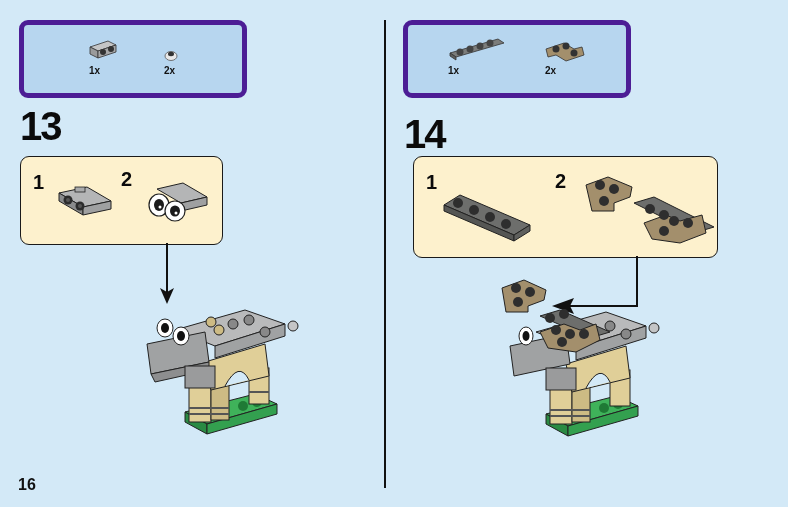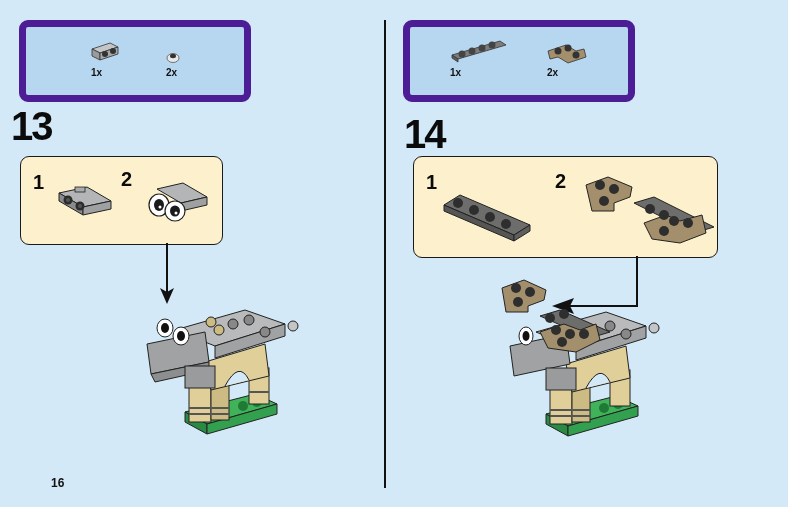--- a/index.html
+++ b/index.html
@@ -5,31 +5,31 @@
   html, body { margin:0; padding:0; }
   body {
     width:788px; height:507px; overflow:hidden;
     background:#d3e9f7;
     font-family:"Liberation Sans", sans-serif;
     position:relative;
   }
   .abs { position:absolute; }
   .parts-box {
     position:absolute; background:#b7d6ef;
-    border:7px solid #4c1d95; border-radius:9px;
+    border:5px solid #4c1d95; border-radius:9px;
   }
   .sub-box {
     position:absolute; background:#fdf1cd;
     border:1px solid #1a1a1a; border-radius:9px;
   }
   .qty { position:absolute; font-size:10px; font-weight:bold; color:#111; }
   .step-num { position:absolute; font-size:40px; font-weight:bold; color:#0b0b0b; letter-spacing:-2px; line-height:1; }
   .sub-num { position:absolute; font-size:20px; font-weight:bold; color:#0b0b0b; line-height:1; }
   .divider { position:absolute; left:384px; top:20px; width:2px; height:468px; background:#111; }
-  .page-num { position:absolute; left:18px; top:476px; font-size:12px; font-weight:bold; color:#111;margin-left:33px; }
+  .page-num { position:absolute; left:18px; top:476px; font-size:16px; font-weight:bold; color:#111; }
   svg { position:absolute; overflow:visible; }
 </style>
 </head>
 <body>
 
 <div class="parts-box" style="left:19px;top:20px;width:218px;height:68px;">
   <svg style="left:64px;top:14px;" width="30" height="20" viewBox="0 0 30 20">
     <polygon points="2,8 20,2 28,6 10,12" fill="#c4c5c6" stroke="#333" stroke-width="0.8"></polygon>
     <polygon points="2,8 10,12 10,19 2,15" fill="#9a9b9c" stroke="#333" stroke-width="0.8"></polygon>
     <polygon points="10,12 28,6 28,13 10,19" fill="#a6a7a8" stroke="#333" stroke-width="0.8"></polygon>
@@ -37,21 +37,21 @@
       <circle cx="23" cy="10" r="3" fill="#333"></circle>
   </svg>
   <span class="qty" style="left:65px;top:40px;">1x</span>
   <svg style="left:140px;top:24px;" width="14" height="12" viewBox="0 0 14 12">
     <ellipse cx="7" cy="7" rx="6" ry="4.5" fill="#e8e8e8" stroke="#555" stroke-width="0.8"></ellipse>
     <ellipse cx="7" cy="5" rx="3" ry="2.2" fill="#333"></ellipse>
   </svg>
   <span class="qty" style="left:140px;top:40px;">2x</span>
 </div>
 
-<div class="step-num" style="left:11px;top:106px;">13</div>
+<div class="step-num" style="left:20px;top:106px;">13</div>
 
 <div class="sub-box" style="left:20px;top:156px;width:201px;height:87px;">
   <span class="sub-num" style="left:12px;top:15px;">1</span>
   <svg style="left:36px;top:28px;" width="56" height="32" viewBox="0 0 56 32">
     <polygon points="2,8 30,2 54,16 26,22" fill="#b4b5b6" stroke="#222" stroke-width="1"></polygon>
     <polygon points="2,8 26,22 26,30 2,16" fill="#8a8b8c" stroke="#222" stroke-width="1"></polygon>
     <polygon points="26,22 54,16 54,24 26,30" fill="#9fa0a1" stroke="#222" stroke-width="1"></polygon>
     <rect x="18" y="2" width="10" height="5" fill="#a9aaab" stroke="#222" stroke-width="0.8"></rect>
     <circle cx="11" cy="15" r="4.5" fill="#2b2b2b"></circle>
       <circle cx="11" cy="15" r="2" fill="#555"></circle>

